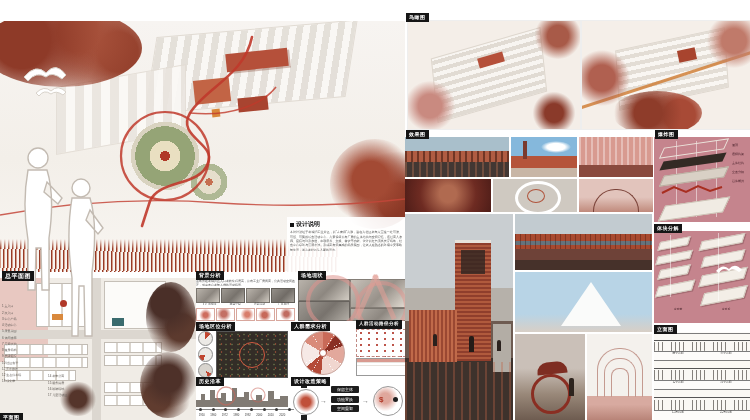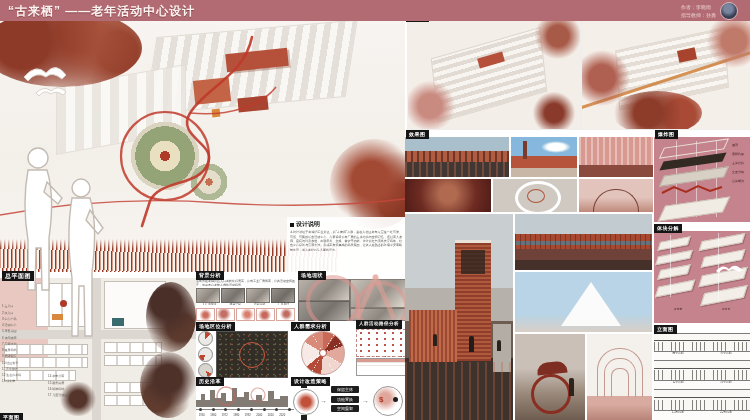--- a/index.html
+++ b/index.html
@@ -25,29 +25,20 @@
     background-image:repeating-linear-gradient(90deg,rgba(70,65,60,.65) 0 .8px,transparent .8px 4.2px),linear-gradient(#555,#555);
     background-size:100% 52%,100% 1px;background-position:0 100%,0 38%;background-repeat:no-repeat;}
   .treeblob{position:absolute;border-radius:50%;}
   .stripbld{position:absolute;background:repeating-linear-gradient(90deg,#ffffff 0 11px,#d9d4cd 11px 13px);border:.5px solid #c2bcb4;}
 </style>
 </head>
 <body>
 
 <div id="poster">
 
-  <div class="abs" style="left:0;top:0;width:750px;height:21px;background:#b26b72;z-index:50;">
-    <div class="abs" style="left:8px;top:3px;font-size:12px;font-weight:bold;color:#fdf4f2;letter-spacing:1px;text-shadow:0 .5px 0 #8a4a50;">“古来栖” ——老年活动中心设计</div>
-    <div class="abs" style="right:34px;top:3px;text-align:left;">
-      <div style="font-size:5px;color:#ecd2d2;line-height:1.6;">作者：李晓雨</div>
-      <div style="font-size:5px;color:#ecd2d2;line-height:1.6;">指导教师：孙勇</div>
-    </div>
-    <div class="abs" style="right:12px;top:2px;width:16px;height:16px;border-radius:50%;border:1px solid #d9b8bb;
-         background:radial-gradient(circle at 45% 35%,#7a86a0 0 30%,#3c4258 60%,#1e2230);"></div>
-  </div>
 
   <div class="abs" style="left:0;top:21px;width:405px;height:250px;overflow:hidden;
        background:linear-gradient(180deg,#f7f4f1 0%,#f3efe9 55%,#f8f5f1 100%);">
     <div class="abs" style="left:150px;top:8px;width:200px;height:74px;transform:rotate(-5deg) skewX(-14deg);
          background:repeating-linear-gradient(90deg,#e4dfd8 0 7px,#faf8f5 7px 14px);opacity:.95;border:1px solid #e0dad2;"></div>
     <div class="abs" style="left:55px;top:55px;width:130px;height:65px;transform:rotate(-10deg) skewX(-10deg);
          background:repeating-linear-gradient(90deg,#eae5df 0 9px,#fbf9f6 9px 18px);opacity:.9;border:1px solid #e3ddd5;"></div>
     <div class="abs" style="left:226px;top:30px;width:62px;height:18px;transform:rotate(-6deg);background:#b5503a;box-shadow:2px 2px 0 rgba(120,50,30,.3);"></div>
     <div class="abs" style="left:194px;top:58px;width:36px;height:24px;transform:rotate(-6deg);background:#c26445;"></div>
     <div class="abs" style="left:238px;top:76px;width:30px;height:14px;transform:rotate(-6deg);background:#a84430;"></div>

